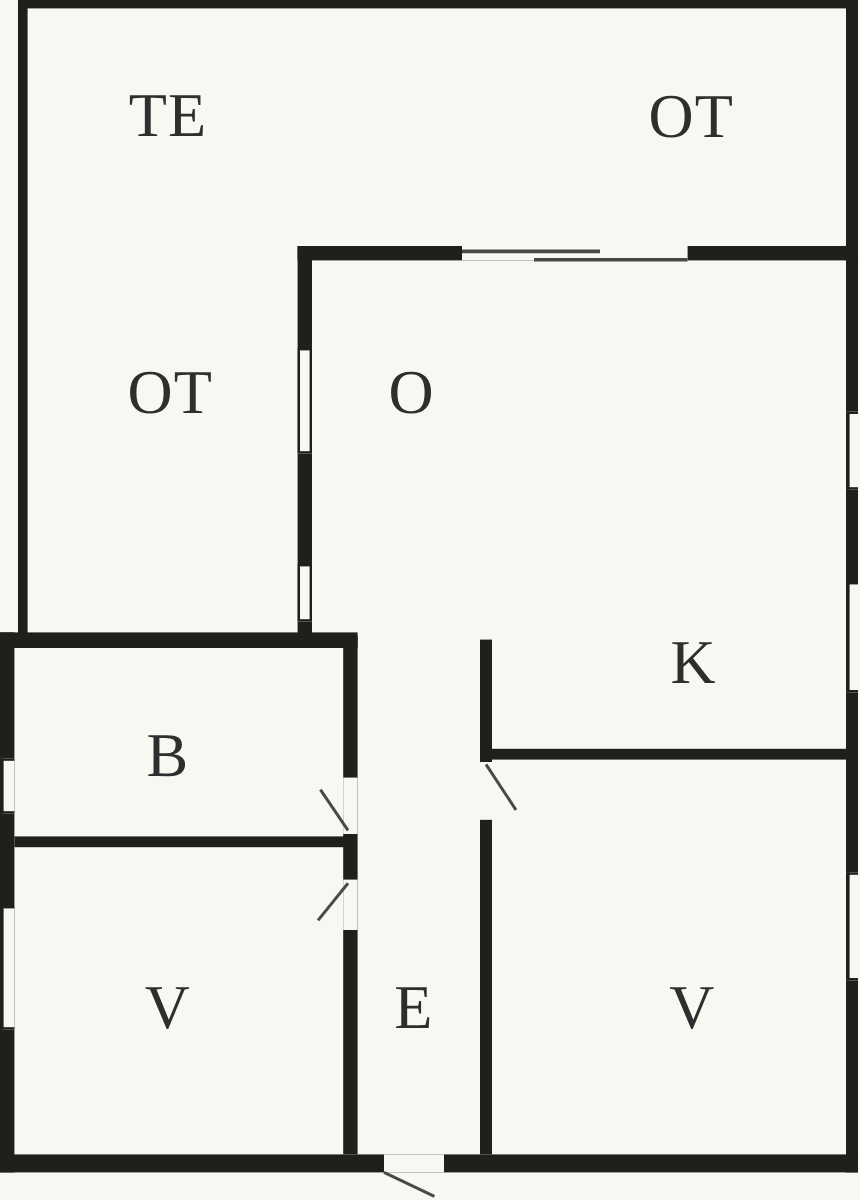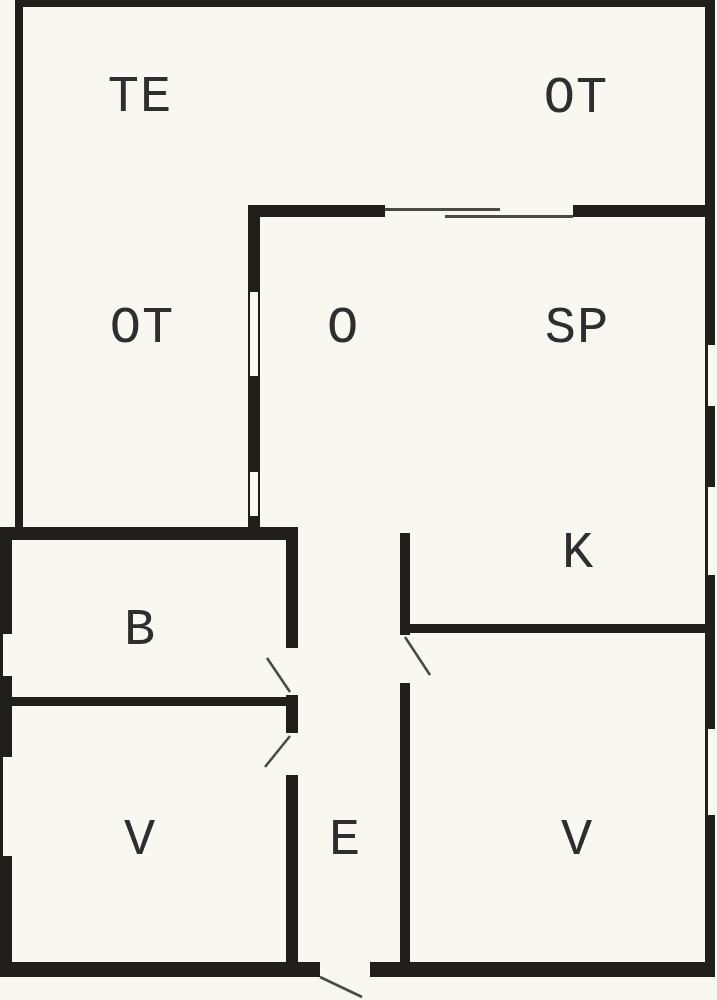--- a/index.html
+++ b/index.html
@@ -12,21 +12,21 @@
     margin: 0;
     padding: 0;
     background: var(--background);
   }
   #plan {
     position: relative;
     width: 717px;
     height: 1000px;
     background: var(--background);
     overflow: hidden;
-    font-family: Liberation Mono, monospace;
+    font-family: Liberation Serif, serif;
   }
   .wall {
     position: absolute;
     background: var(--wall);
   }
   .window {
     position: absolute;
     background: var(--background);
     box-sizing: border-box;
   }
@@ -97,20 +97,19 @@
     <line x1="267" y1="658" x2="290" y2="692" stroke="currentColor" stroke-width="2.5"></line>
     <line x1="265" y1="767" x2="290" y2="736" stroke="currentColor" stroke-width="2.5"></line>
     <line x1="405" y1="637" x2="430" y2="675" stroke="currentColor" stroke-width="2.5"></line>
     <line x1="320" y1="977" x2="362" y2="997" stroke="currentColor" stroke-width="2.5"></line>
   </svg>
 
   <div class="room-label" style="left:140px; top:97px;">TE</div>
   <div class="room-label" style="left:576px; top:98px;">OT</div>
   <div class="room-label" style="left:142px; top:328px;">OT</div>
   <div class="room-label" style="left:343px; top:328px;">O</div>
-  <div class="room-label" style="left:577px; top:328px;">SP</div>
   <div class="room-label" style="left:140px; top:630px;">B</div>
   <div class="room-label" style="left:578px; top:553px;">K</div>
   <div class="room-label" style="left:140px; top:840px;">V</div>
   <div class="room-label" style="left:345px; top:840px;">E</div>
   <div class="room-label" style="left:577px; top:840px;">V</div>
 
 </div>
 
 </body></html>

